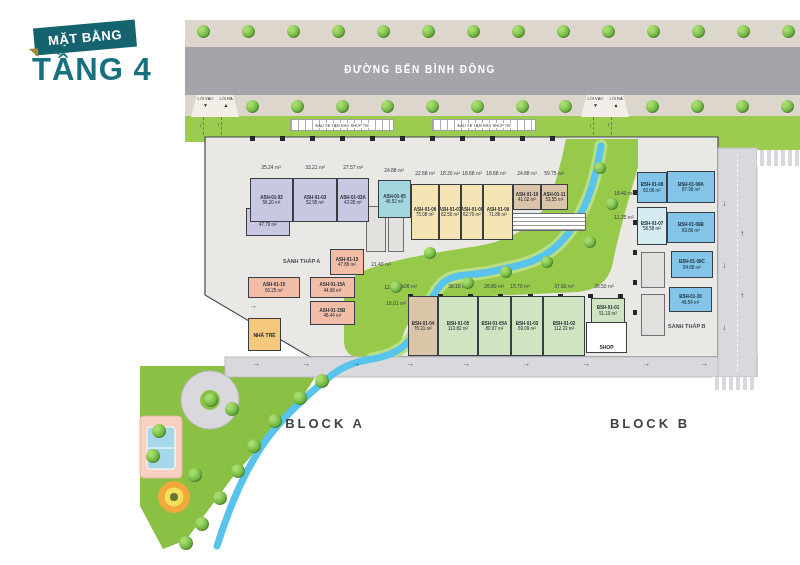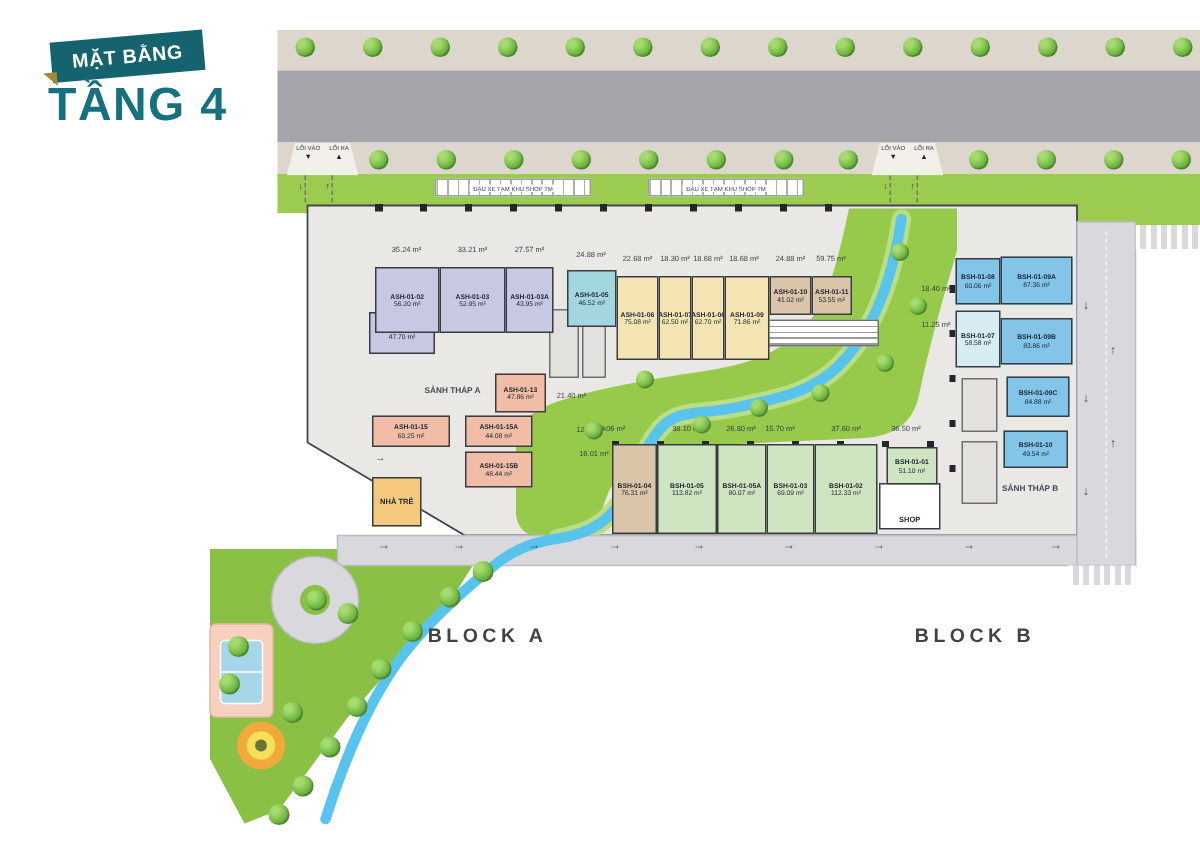--- a/index.html
+++ b/index.html
@@ -84,20 +84,21 @@
     <circle cx="174" cy="497" r="9.5" fill="#f6df5a"></circle>
     <circle cx="174" cy="497" r="4" fill="#67753a"></circle>
   </svg>
 
   <div class="banner">
     <span>MẶT BẰNG</span>
     <span class="fold"></span>
   </div>
   <div class="floorttl">TẦNG 4</div>
 
+  <div class="roadname">ĐƯỜNG BẾN BÌNH ĐÔNG</div>
 
   <div class="pier" style="left:250px;top:136px;width:320px;height:5px;background:repeating-linear-gradient(90deg,#23262b 0 5px,transparent 5px 30px);"></div>
   <div class="pier" style="left:408px;top:294px;width:222px;height:4px;background:repeating-linear-gradient(90deg,#23262b 0 5px,transparent 5px 30px);"></div>
   <div class="pier" style="left:633px;top:170px;width:4px;height:145px;background:repeating-linear-gradient(0deg,#23262b 0 5px,transparent 5px 30px);"></div>
 
   <div class="core" style="left:366px;top:206px;width:20px;height:46px;"></div>
   <div class="core" style="left:388px;top:206px;width:16px;height:46px;"></div>
   <div class="esc" style="left:506px;top:213px;width:80px;height:18px;"></div>
   <div class="core" style="left:641px;top:252px;width:24px;height:36px;"></div>
   <div class="core" style="left:641px;top:294px;width:24px;height:42px;"></div>

